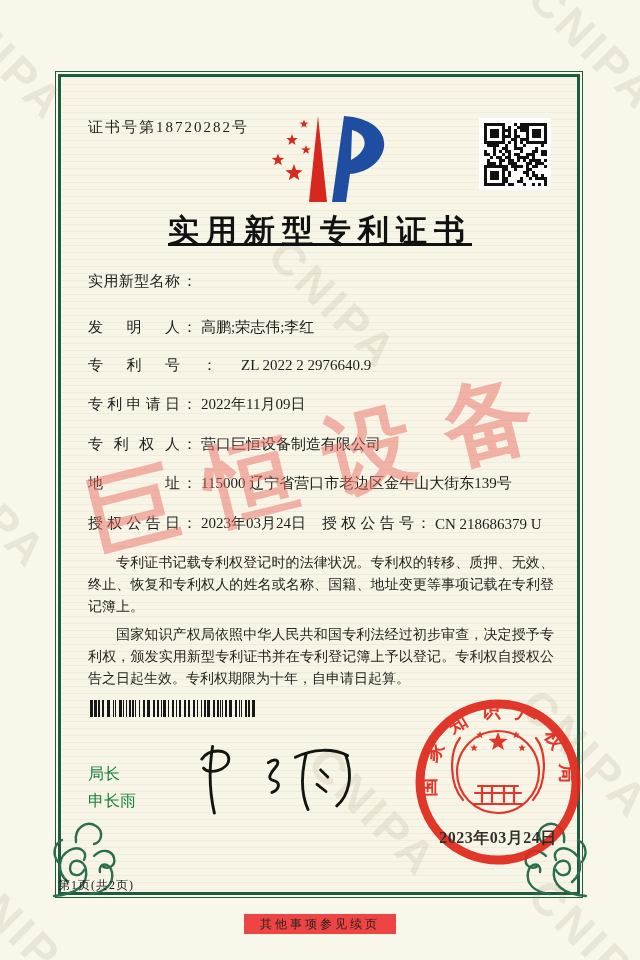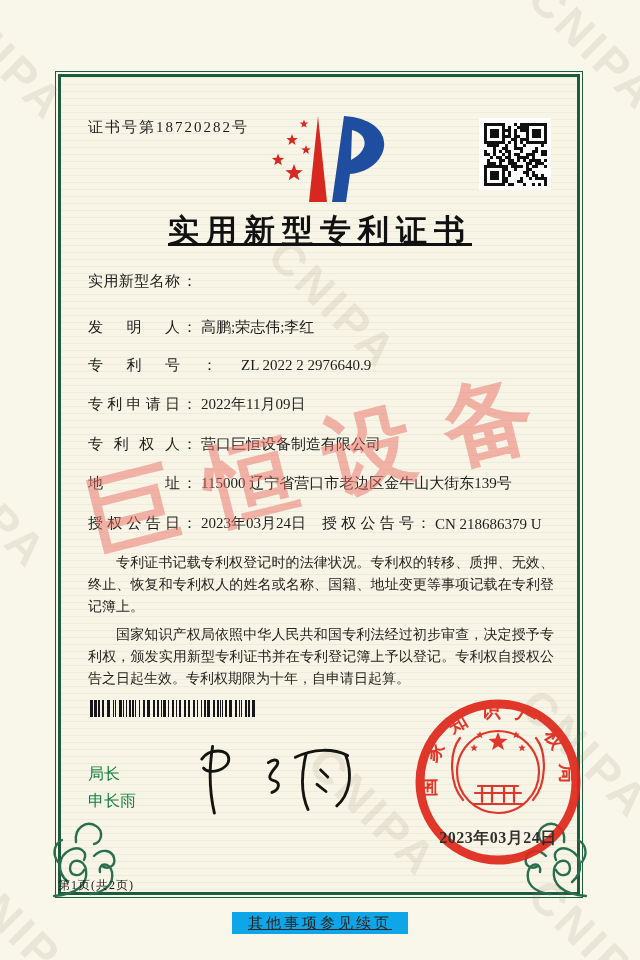--- a/index.html
+++ b/index.html
@@ -83,21 +83,21 @@
   .seal .emb{stroke:#e0271b;stroke-width:2.2;fill:none;stroke-linecap:round;}
   .seal .arc-text{fill:#e0271b;font-weight:bold;font-size:19px;letter-spacing:14px;}
   .seal .seal-date{fill:#221f1c;font-weight:bold;font-size:16px;letter-spacing:.5px;}
   .seal polygon{fill:#e0271b;}
 
   .page-no{position:absolute;left:58px;top:877px;width:522px;font-size:12px;
     letter-spacing:1px;z-index:4;}
   .note{
     position:absolute;left:0;top:914px;width:640px;text-align:center;z-index:4;
   }
-  .note span{background:#0ea5e9;padding:3px 16px;font-size:15px;letter-spacing:3px;color:#26241f;text-decoration:underline;}
+  .note span{background:#ef4444;padding:3px 16px;font-size:12px;letter-spacing:3px;color:#26241f;}
 
   .logo polygon{fill:#d6281e;}
   .logo .spike{fill:#d6281e;}
   .logo .pee{fill:#1f4ea1;}
 </style>
 </head>
 <body>
 
 <div class="stage">
 

